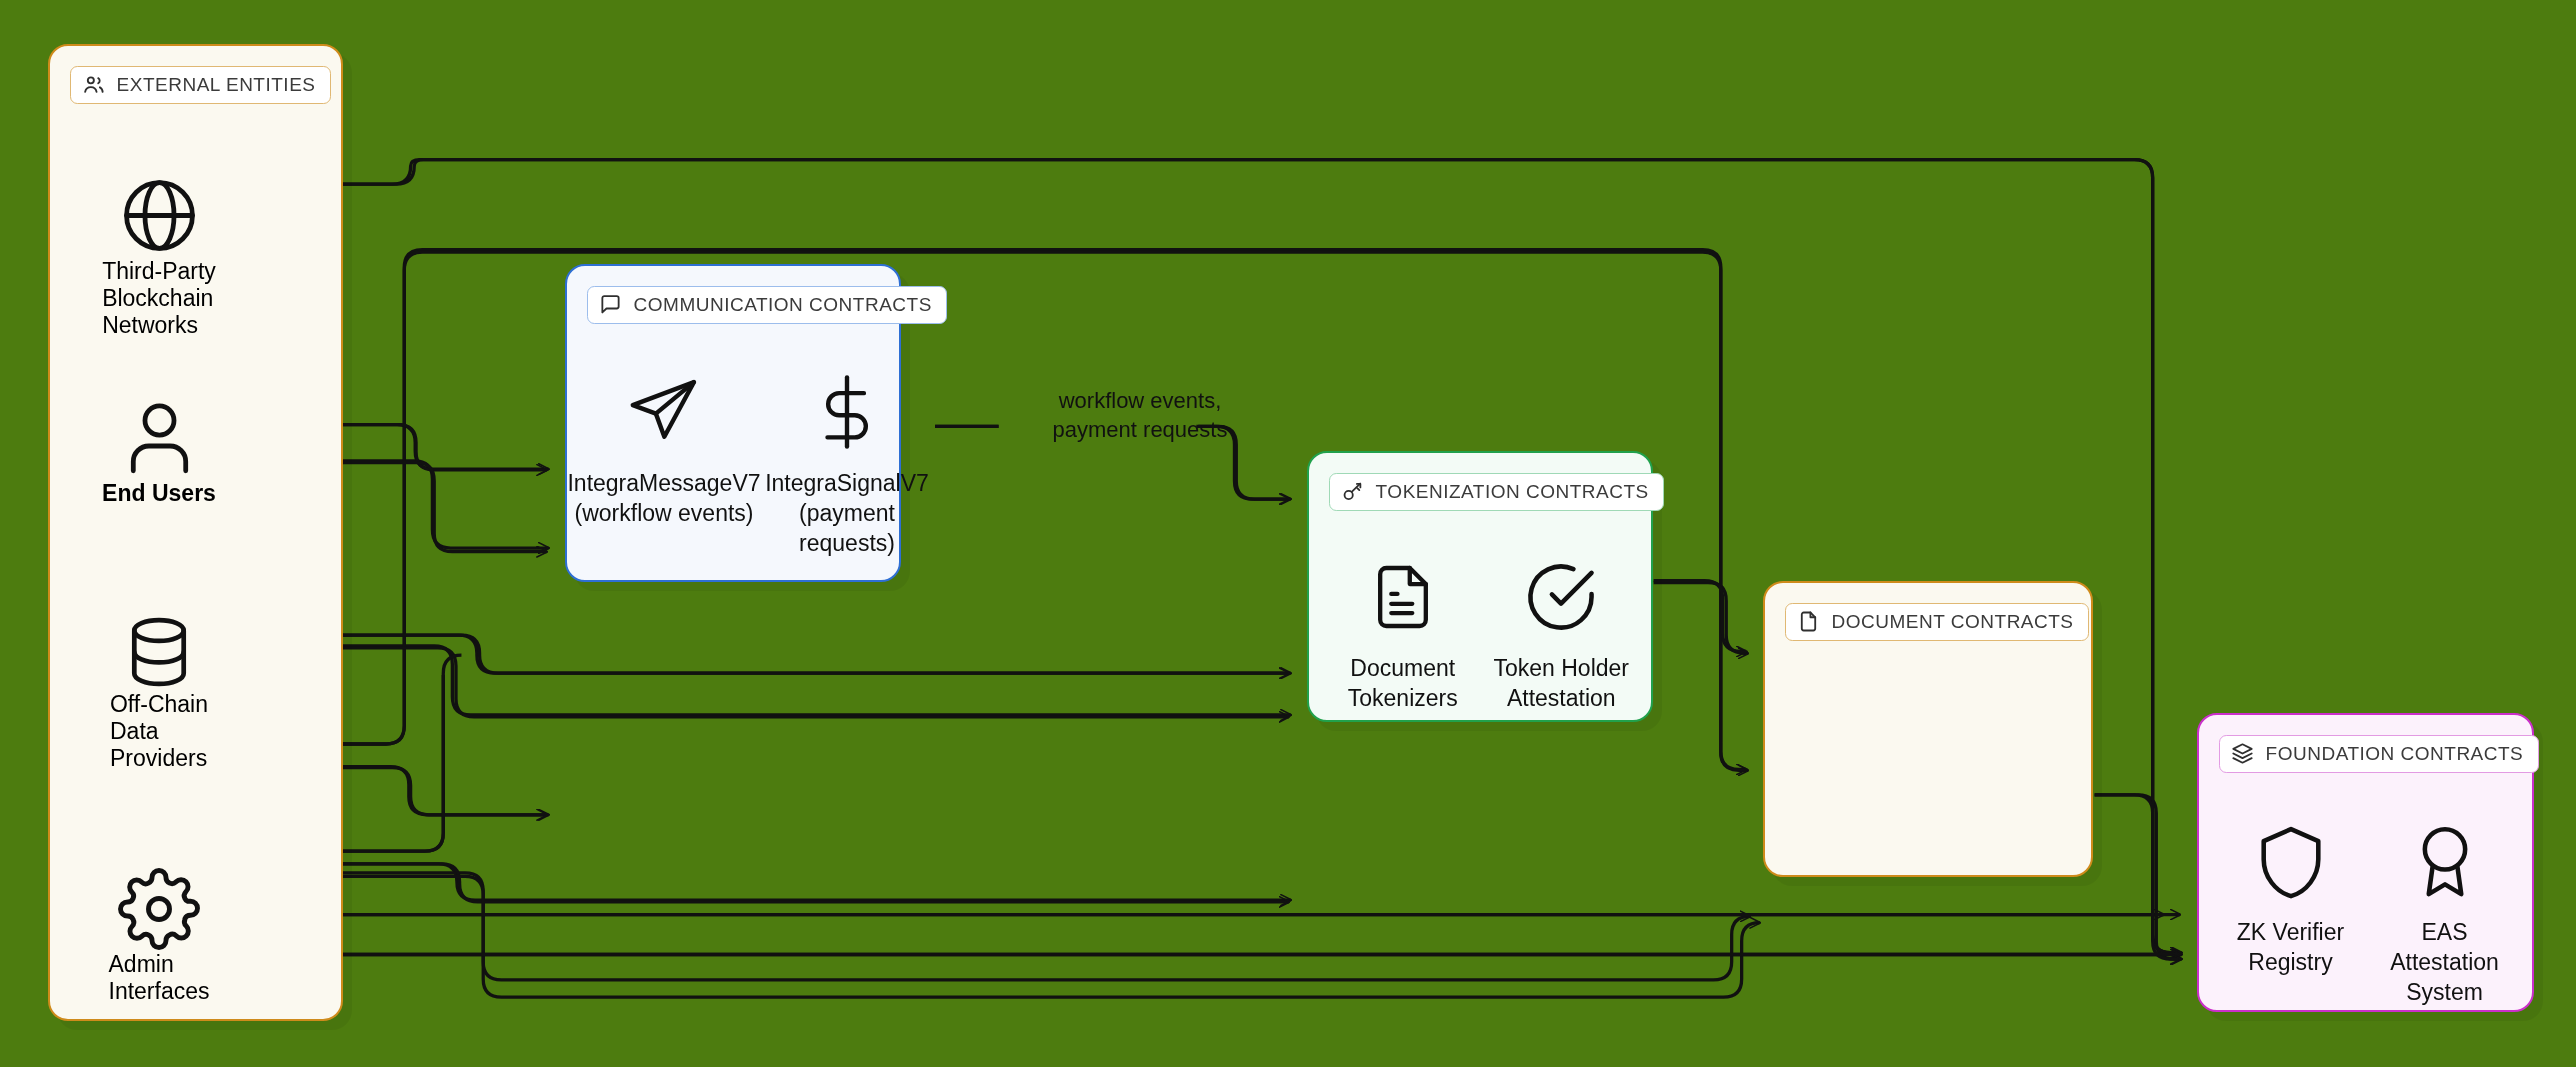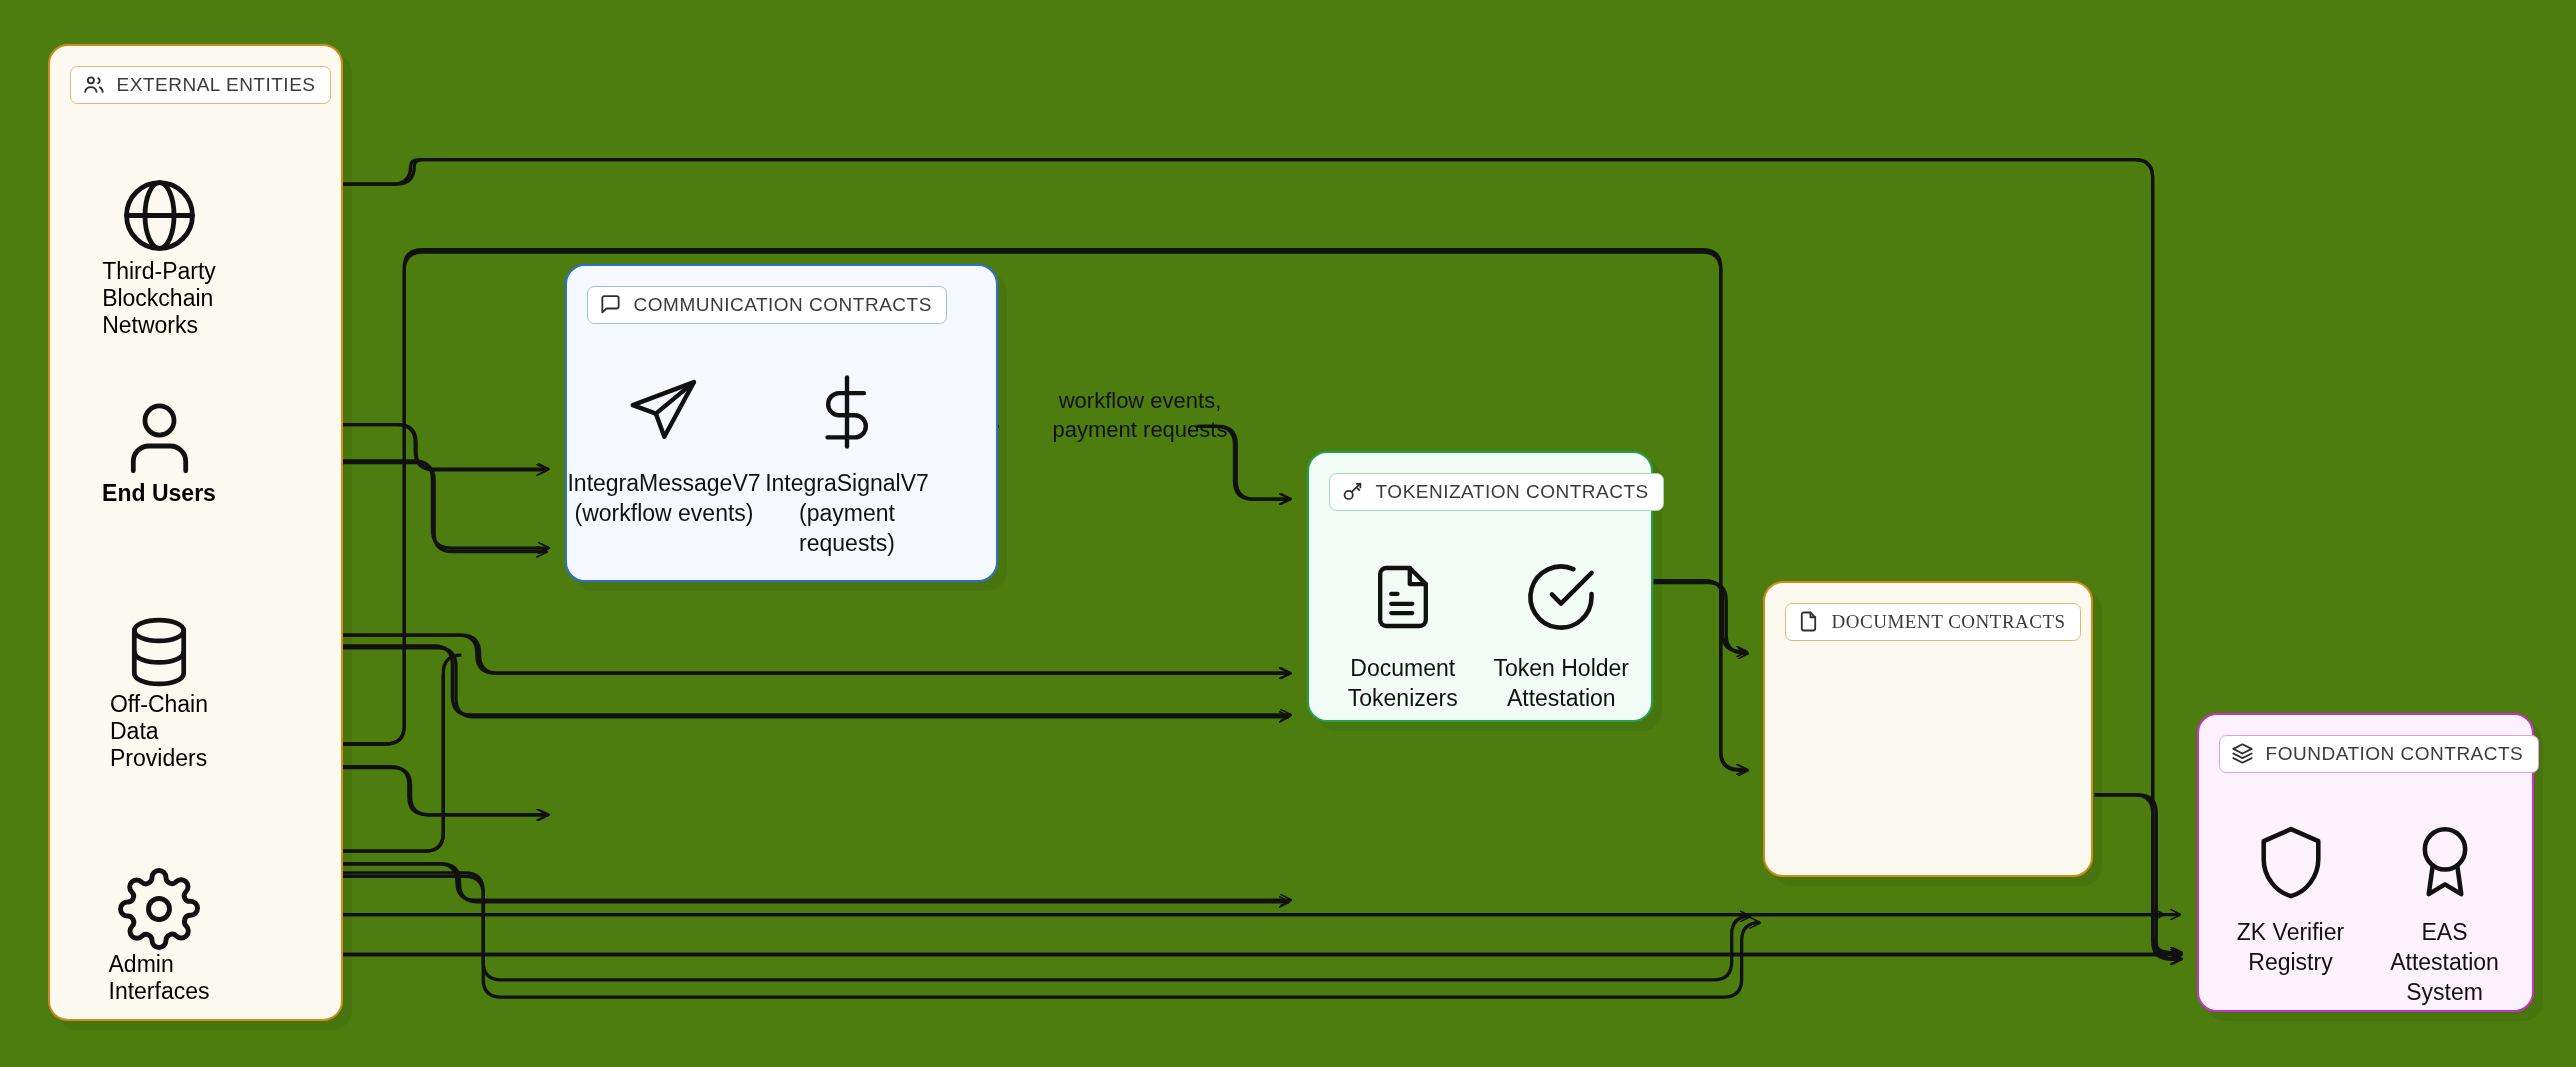--- a/index.html
+++ b/index.html
@@ -26,23 +26,23 @@
   .g-comm > .grp-title{border:1.8px solid #9cbdec;}
   .g-token{border:2.7px solid #21a14c;background:#f3fbf6;}
   .g-token > .grp-title{border:1.8px solid #9fd9b6;}
   .g-doc{border:2.7px solid #cf8b1b;background:#fbf9f0;}
   .g-doc > .grp-title{border:1.8px solid #e0b873;}
   .g-found{border:2.7px solid #cb2fcb;background:#fcf2fc;}
   .g-found > .grp-title{border:1.8px solid #e39be3;}
 
   
   #grp-external {left:48px;  top:44px;  width:295px;  height:977px;}
-  #grp-comm     {left:565px; top:264px; width:433px;  height:318px;}
+  #grp-comm     {left:565px; top:264px; width:336px;  height:318px;}
   #grp-token    {left:1307px;top:451px; width:346px;  height:271px;}
-  #grp-doc      {left:1763px;top:581px; width:330px;  height:296px;font-family:Liberation Serif, serif;}
+  #grp-doc      {left:1763px;top:581px; width:330px;  height:296px;}
   #grp-found    {left:2197px;top:713px; width:337px;  height:299px;}
 
   
   #grp-external .ext-item{position:absolute;left:0;width:218px;display:flex;flex-direction:column;align-items:center;}
   #grp-external .ext-item .nlabel{font-size:23px;}
   #ext-tpbn{top:127px;}
   #ext-eu  {top:349px;font-weight:bold;}
   #ext-ocdp{top:567px;}
   #ext-admin{top:821px;}
 

